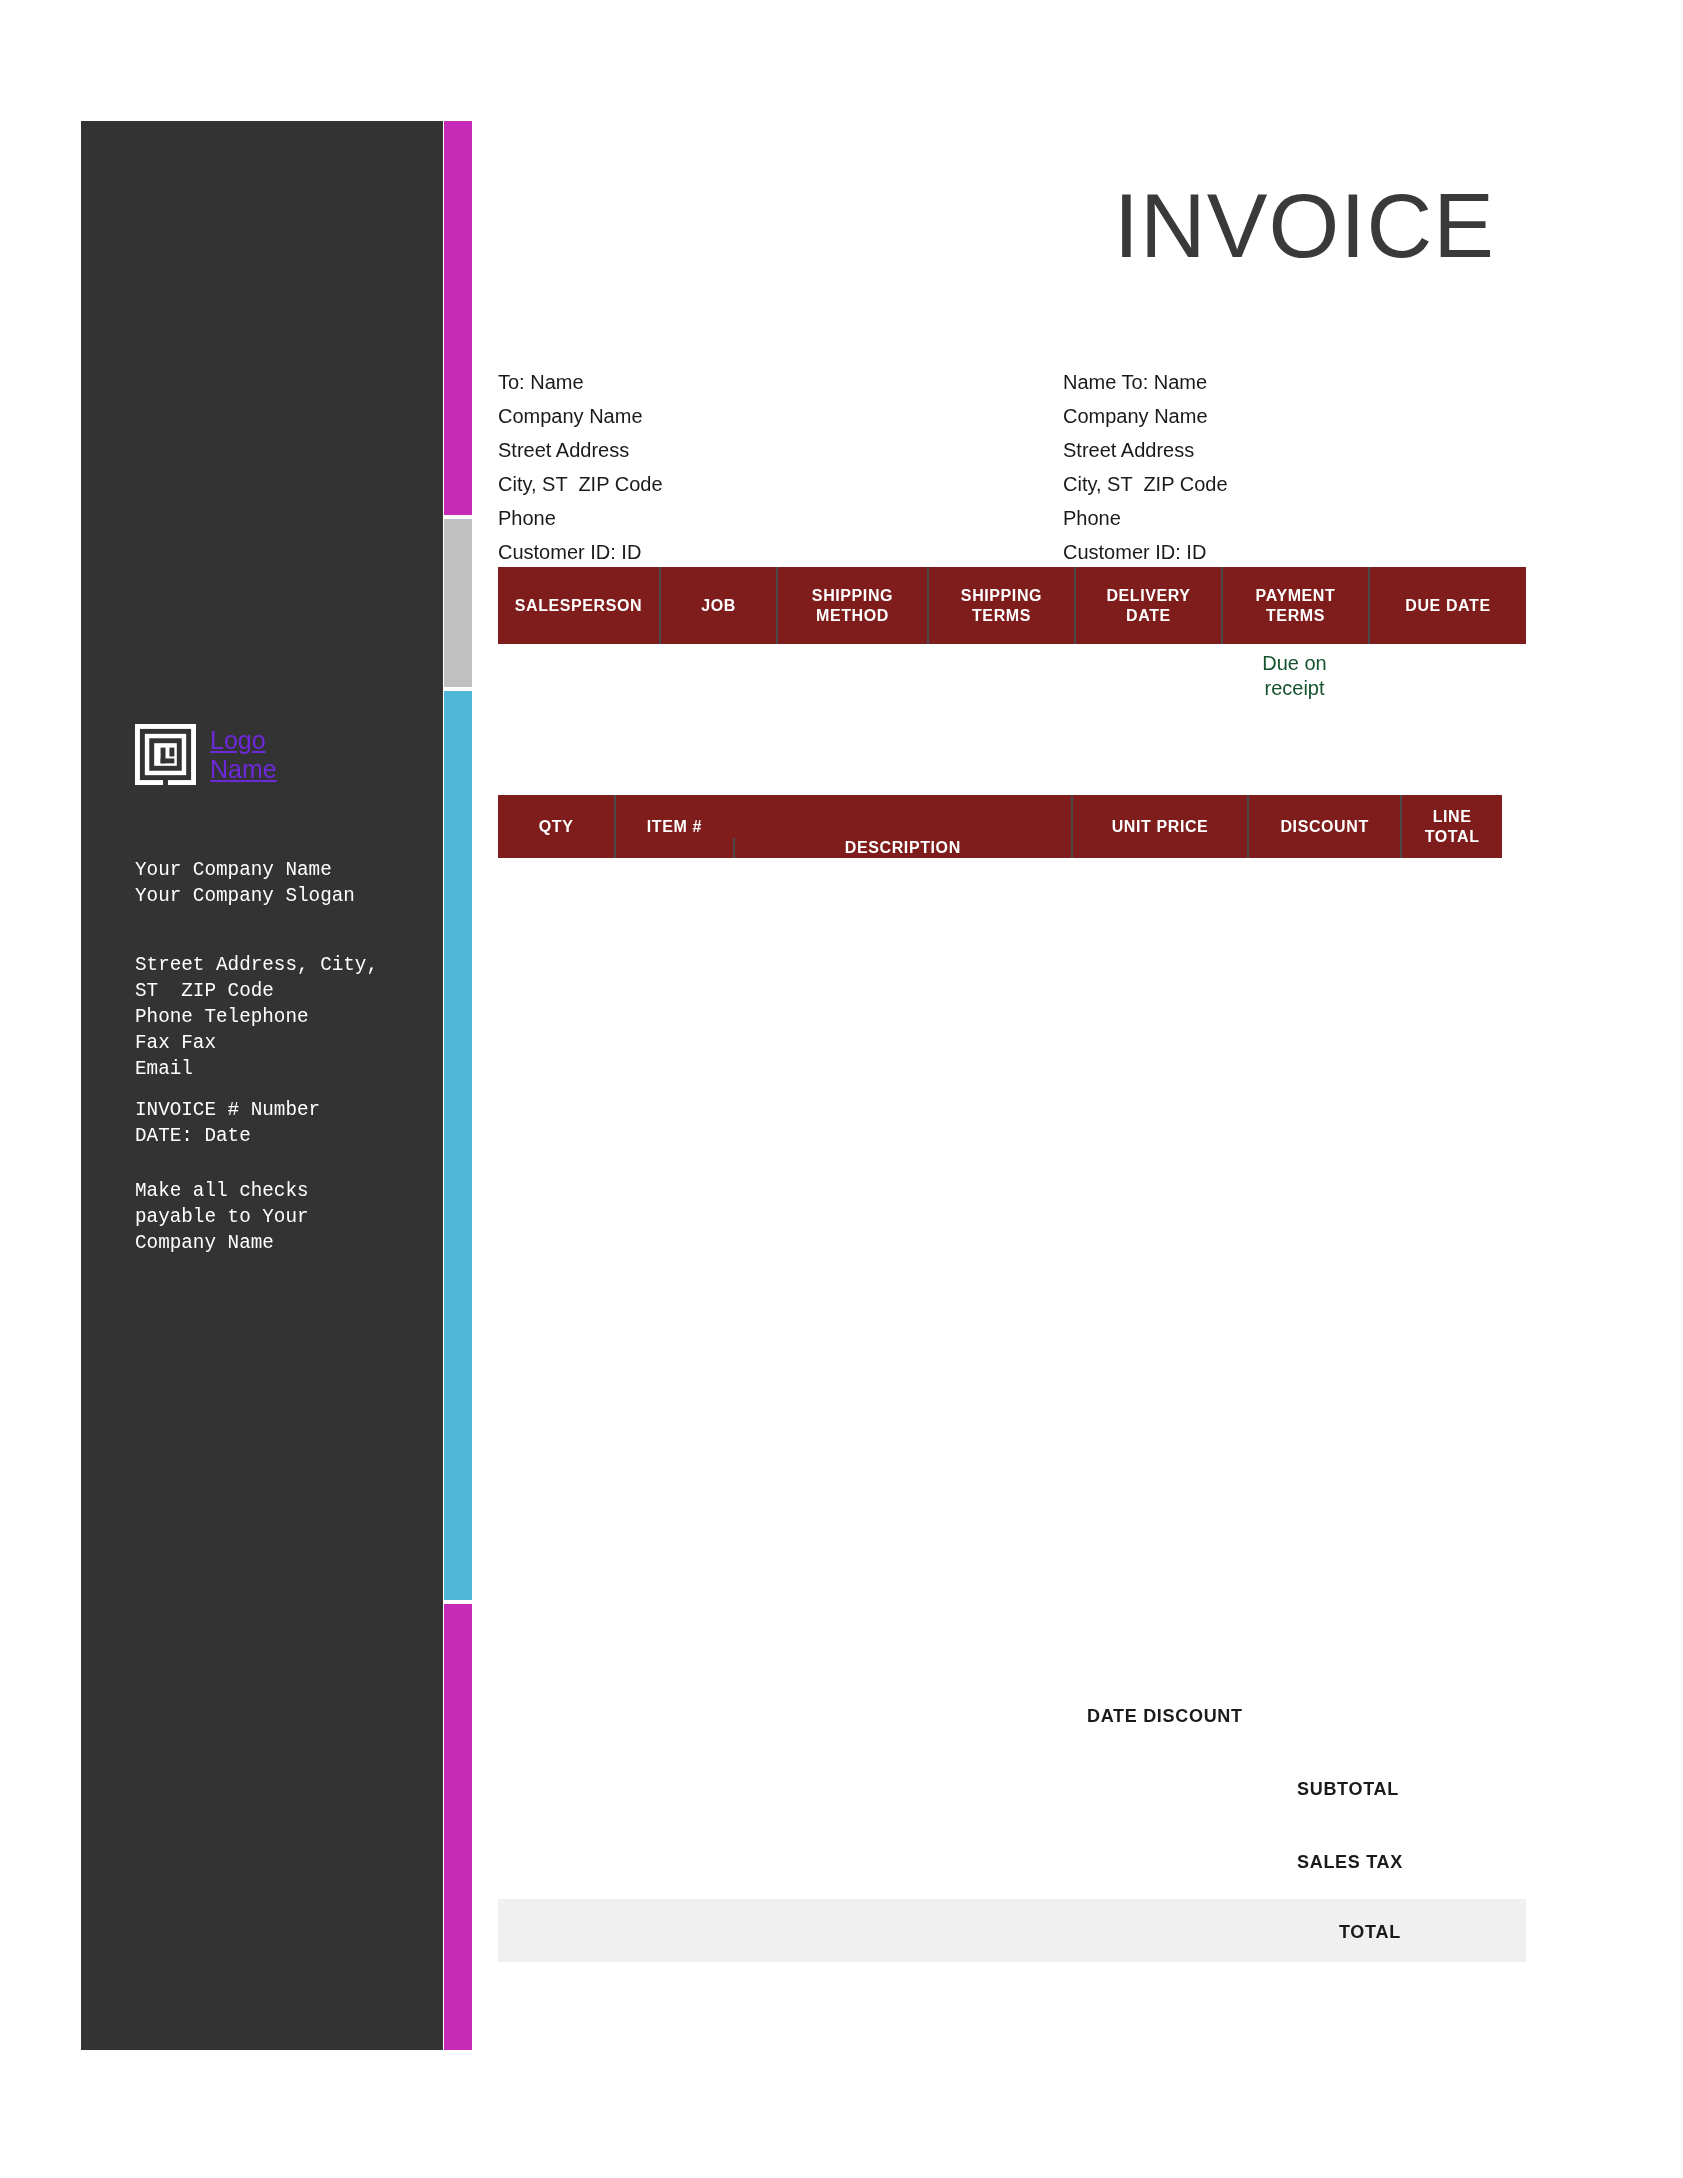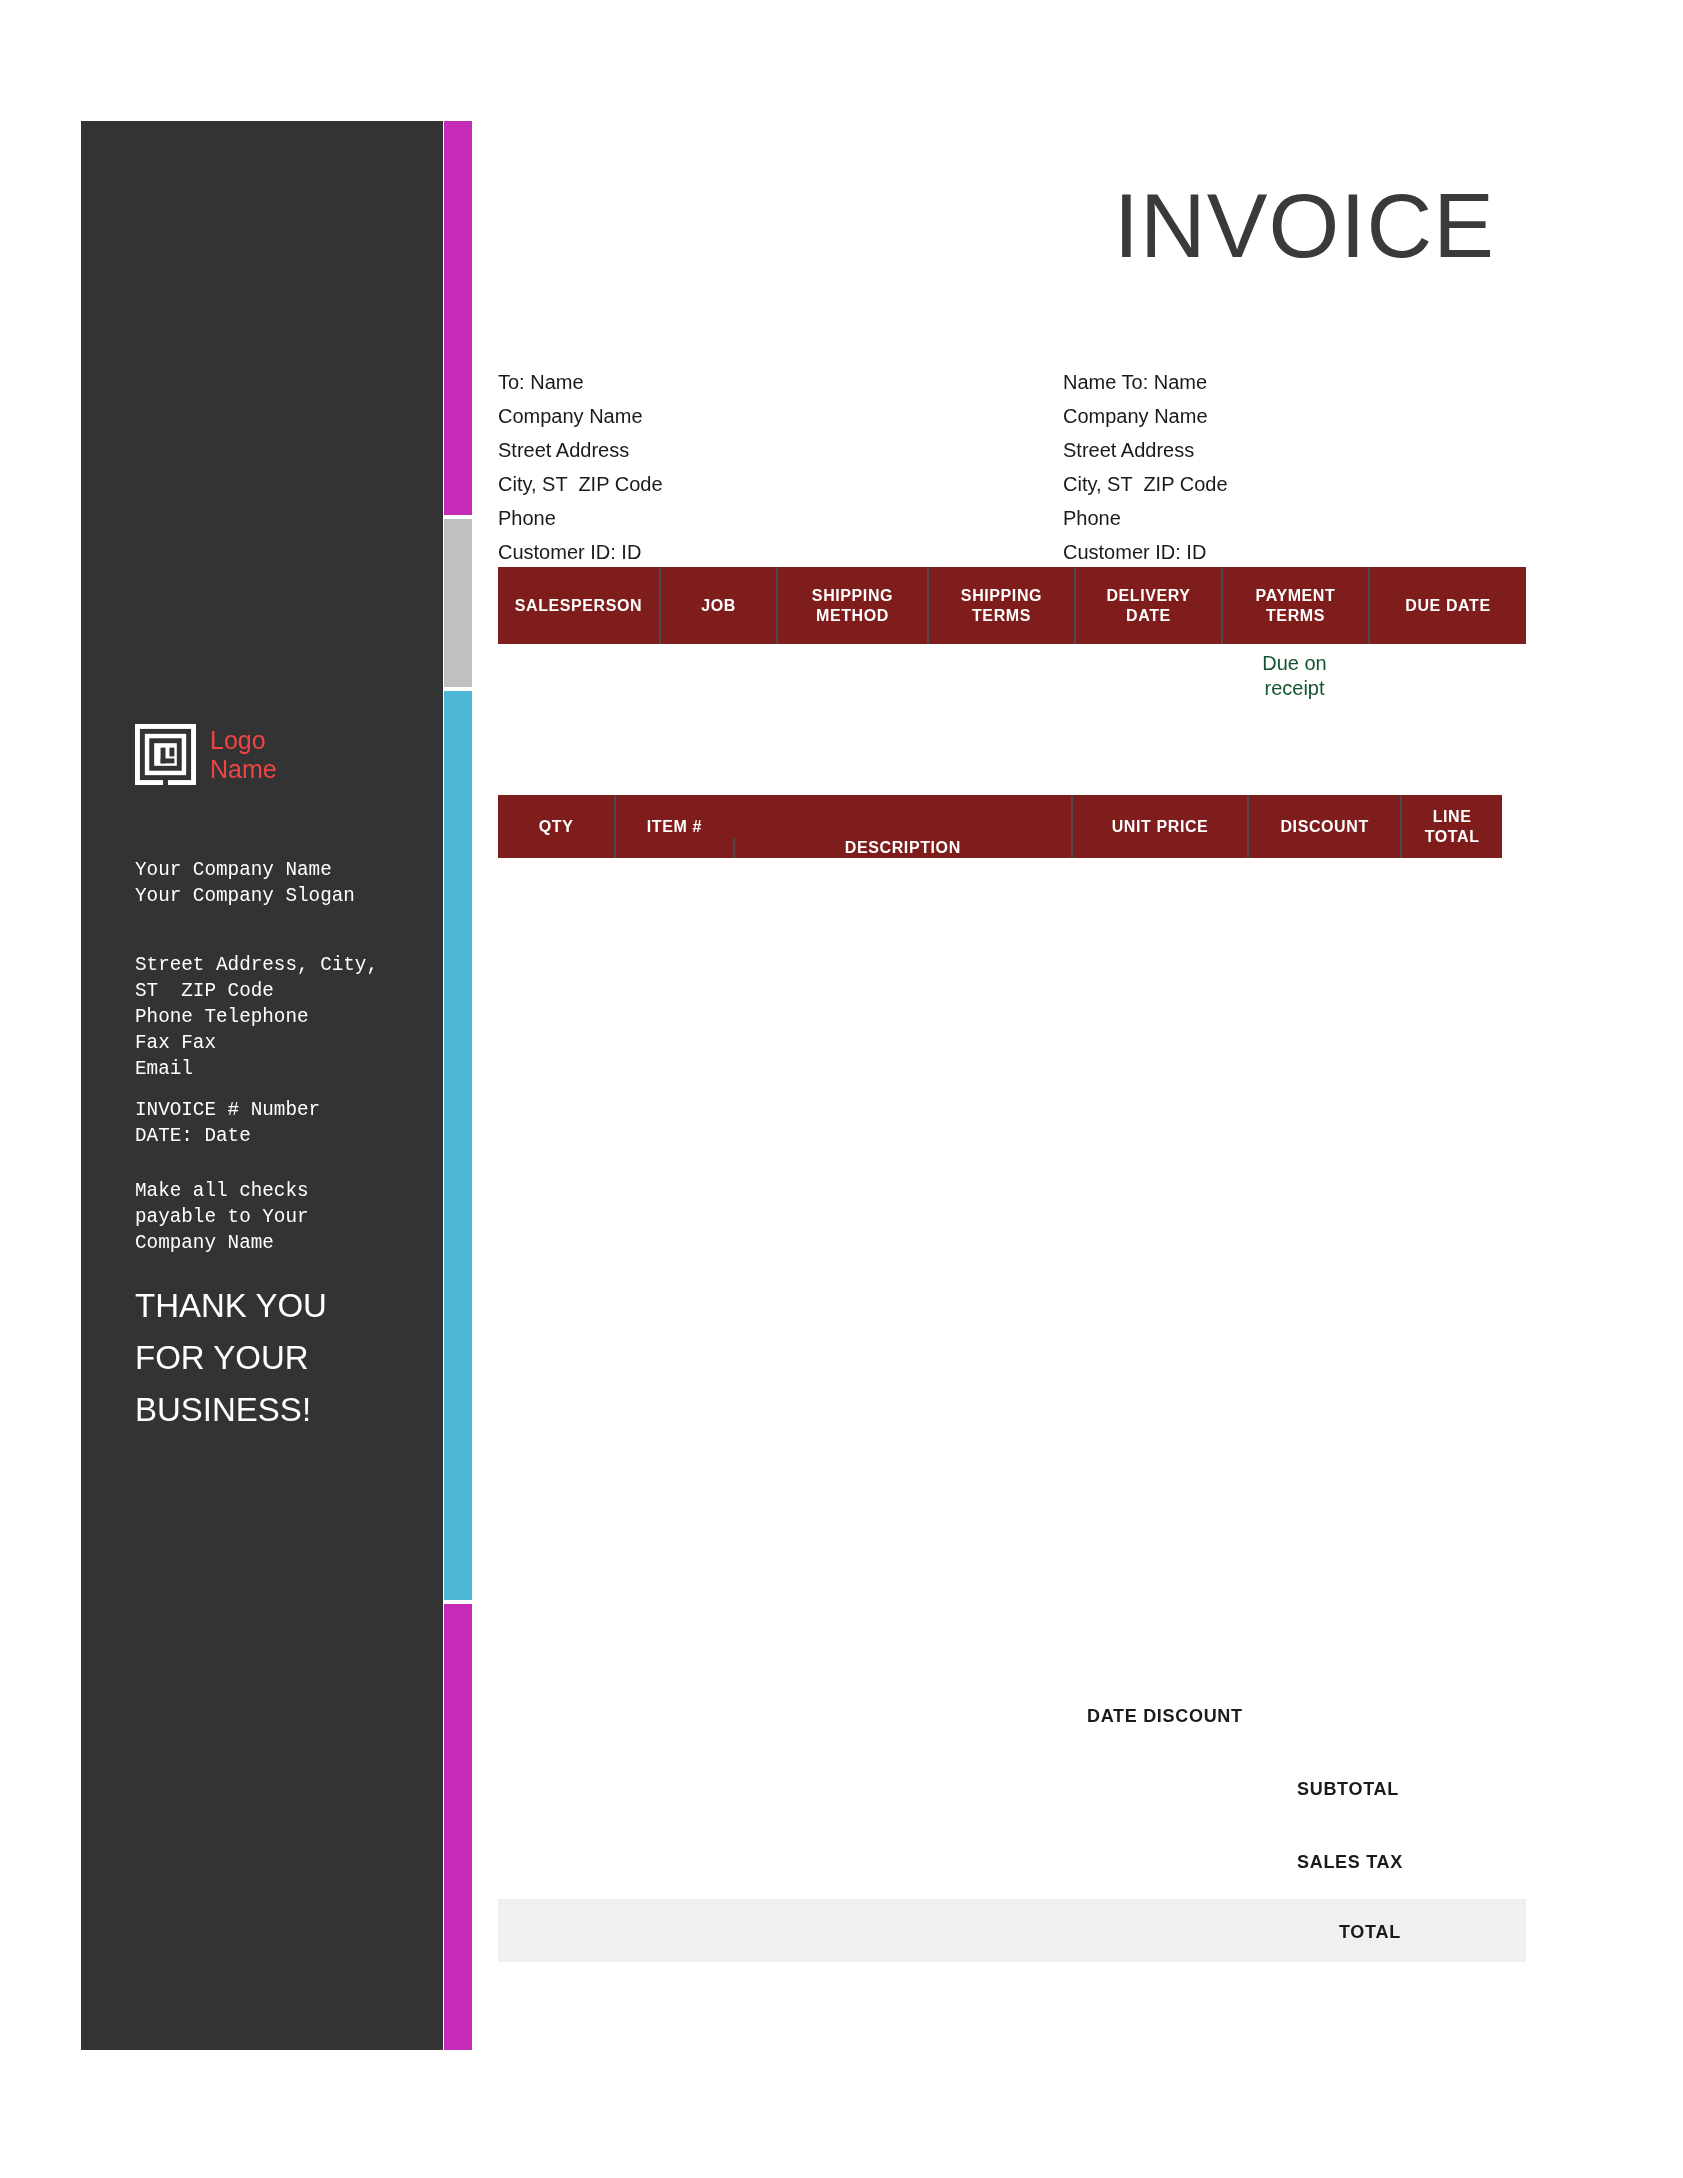--- a/index.html
+++ b/index.html
@@ -55,25 +55,26 @@
   }
   .logo-mark {
     width: 61px;
     height: 61px;
     background: #ffffff;
     flex: 0 0 auto;
     position: relative;
   }
   .logo-mark svg { display: block; }
   .logo-text {
-    color: #ef4444;
+    color: #6d28d9;
     font-size: 25px;
     line-height: 29px;
     font-weight: 400;
     white-space: pre-line;
+    text-decoration: underline;
   }
 
   
   .sb-block {
     position: absolute;
     left: 135px;
     color: #ffffff;
     font-size: 19.3px;
     line-height: 26px;
     width: 248px;
@@ -264,23 +265,20 @@
     <div>INVOICE # Number</div>
     <div>DATE: Date</div>
   </div>
 
   <div class="sb-block sb-checks">
     <div>Make all checks
 payable to Your
 Company Name</div>
   </div>
 
-  <div class="sb-thanks">THANK YOU
-FOR YOUR
-BUSINESS!</div>
 
   <div class="invoice-title">INVOICE</div>
 
   <div class="addr addr-to">
     <div>To: Name</div>
     <div>Company Name</div>
     <div>Street Address</div>
     <div>City, ST  ZIP Code</div>
     <div>Phone</div>
     <div>Customer ID: ID</div>

